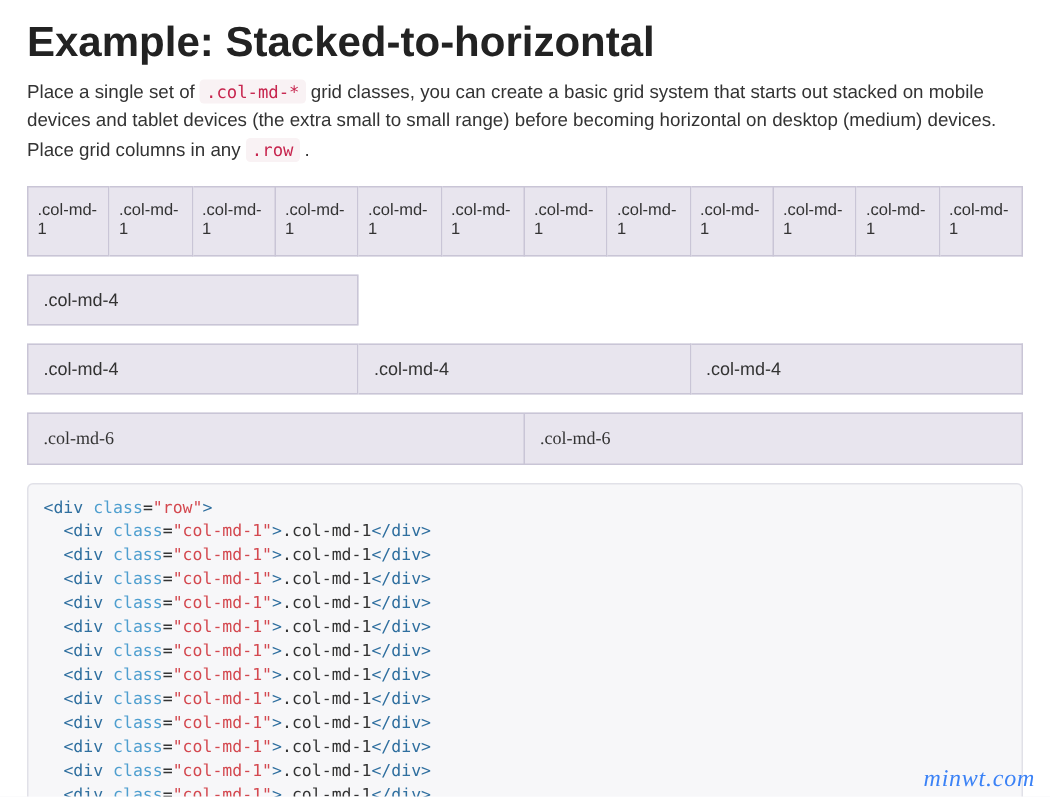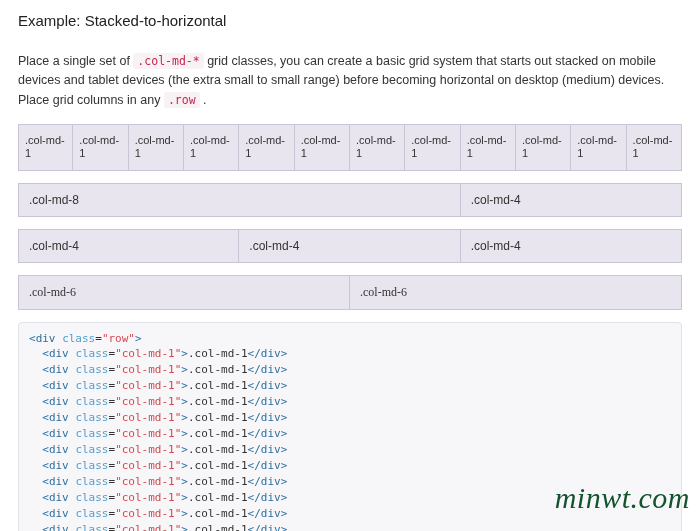--- a/index.html
+++ b/index.html
@@ -8,23 +8,23 @@
     font-size: 13px;
     color: #333;
     background: #fff;
     width: 700px;
     height: 531px;
     overflow: hidden;
     padding: 12px 18px 0 18px;
     position: relative;
   }
   h2 {
-    font-size: 15px;
-    font-weight: 400;
-    margin-bottom: 23px;
+    font-size: 28px;
+    font-weight: 700;
+    margin-bottom: 8px;
     color: #222;
   }
   p.lead {
     font-size: 12.5px;
     line-height: 1.55;
     color: #333;
     margin-bottom: 14px;
   }
   code.inline {
     font-family: Menlo, Monaco, Consolas, monospace;
@@ -65,25 +65,25 @@
     overflow: hidden;
     white-space: pre;
   }
   .tag  { color: #2f6f9f; }
   .attr { color: #4f9fcf; }
   .str  { color: #d44950; }
   .txt  { color: #333; }
   .watermark {
     position: absolute;
     right: 10px;
-    bottom: 16px;
+    bottom: 2px;
     font-family: Georgia, 'Times New Roman', serif;
     font-style: italic;
-    font-size: 30px;
-    color: #14532d;
+    font-size: 16px;
+    color: #3b82f6;
     letter-spacing: 0.5px;
     pointer-events: none;
   }
 </style>
 </head>
 <body>
 
 <h2>Example: Stacked-to-horizontal</h2>
 
 <p class="lead">
@@ -99,21 +99,20 @@
   <div class="gcol md1">.col-md-1</div>
   <div class="gcol md1">.col-md-1</div>
   <div class="gcol md1">.col-md-1</div>
   <div class="gcol md1">.col-md-1</div>
   <div class="gcol md1">.col-md-1</div>
   <div class="gcol md1">.col-md-1</div>
   <div class="gcol md1">.col-md-1</div>
 </div>
 
 <div class="show-grid">
-  <div class="gcol md8">.col-md-8</div>
   <div class="gcol md4">.col-md-4</div>
 </div>
 
 <div class="show-grid">
   <div class="gcol md4">.col-md-4</div>
   <div class="gcol md4">.col-md-4</div>
   <div class="gcol md4">.col-md-4</div>
 </div>
 
 <div class="show-grid">

